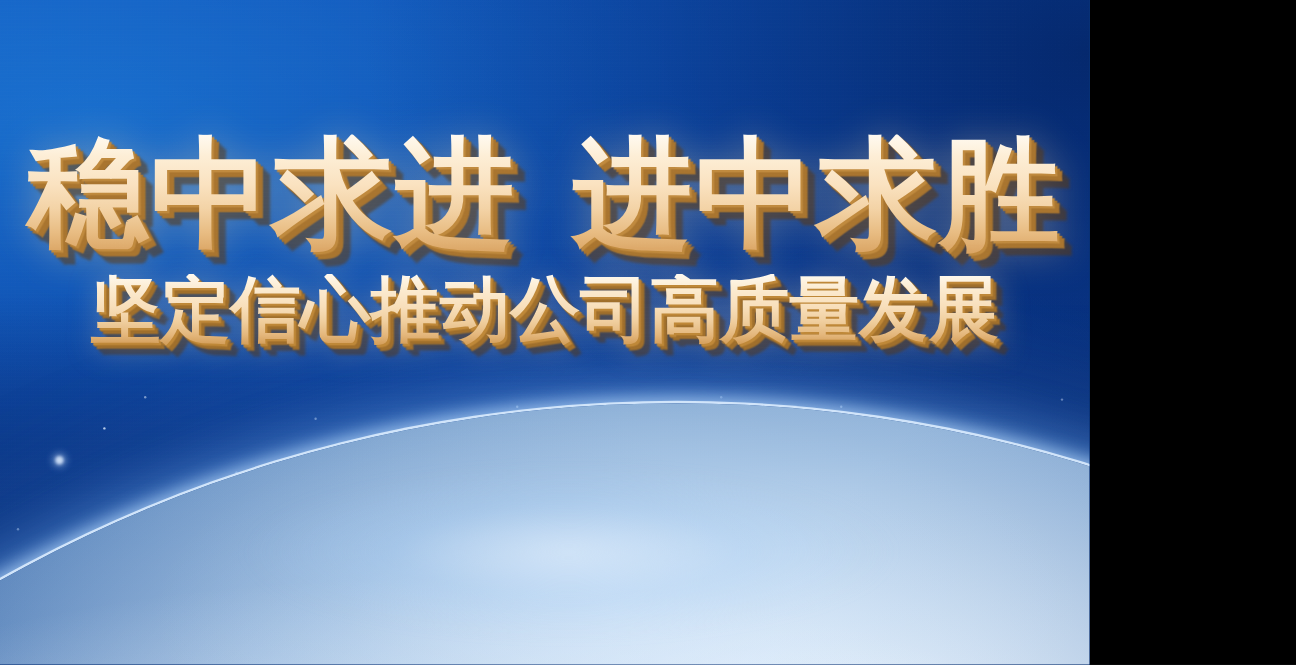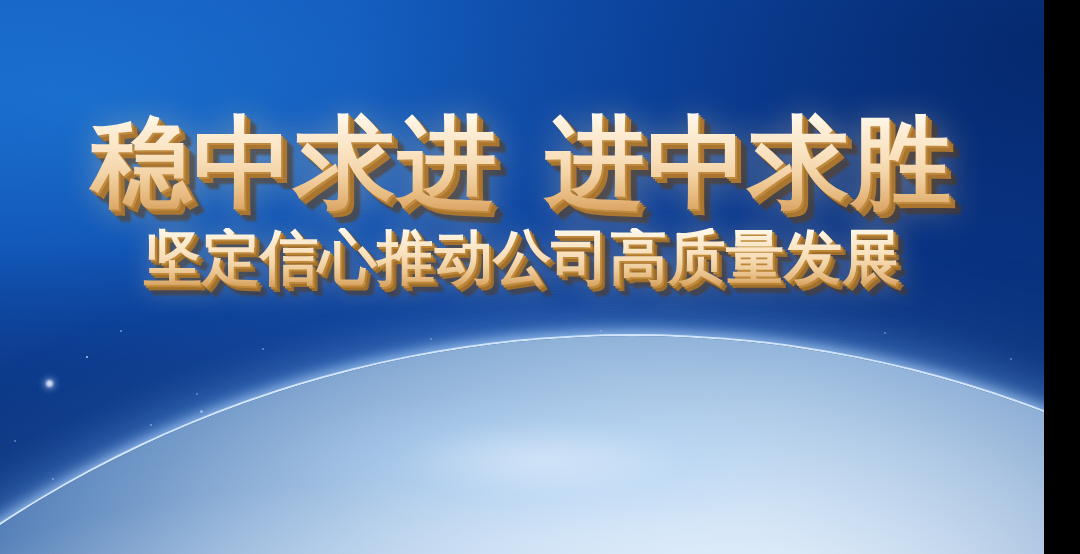--- a/index.html
+++ b/index.html
@@ -2,21 +2,21 @@
 <html><head>
 <meta charset="utf-8">
 <style>
   html, body {
     margin: 0;
     padding: 0;
     background: #000;
   }
   .stage {
     position: relative;
-    width: 1044px;
+    width: 908px;
     height: 554px;
     overflow: hidden;
     font-family: "Liberation Sans", "DejaVu Sans", sans-serif;
     background: #0d4cae;
   }
 
   
   .sky {
     position: absolute;
     inset: 0;

